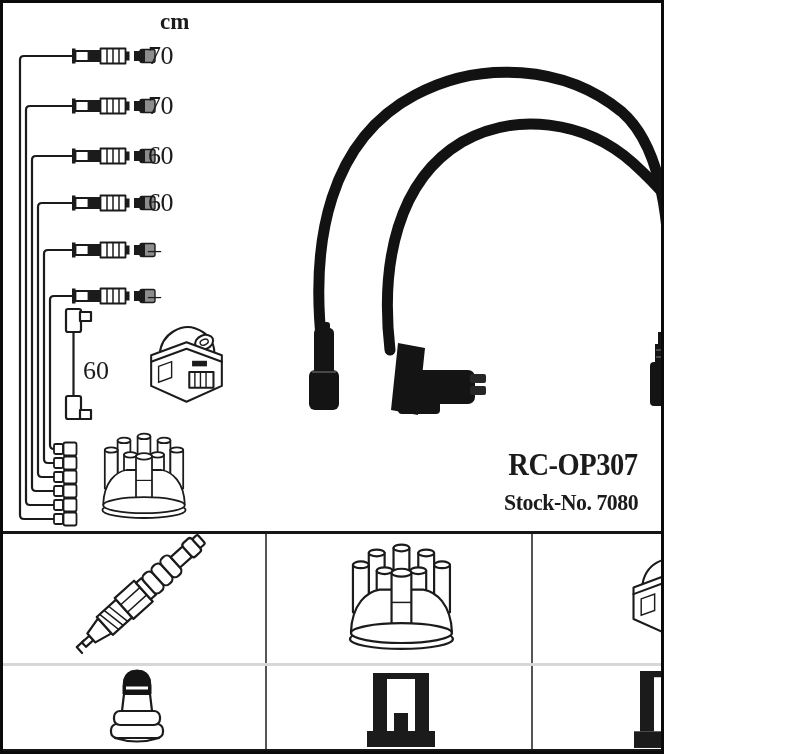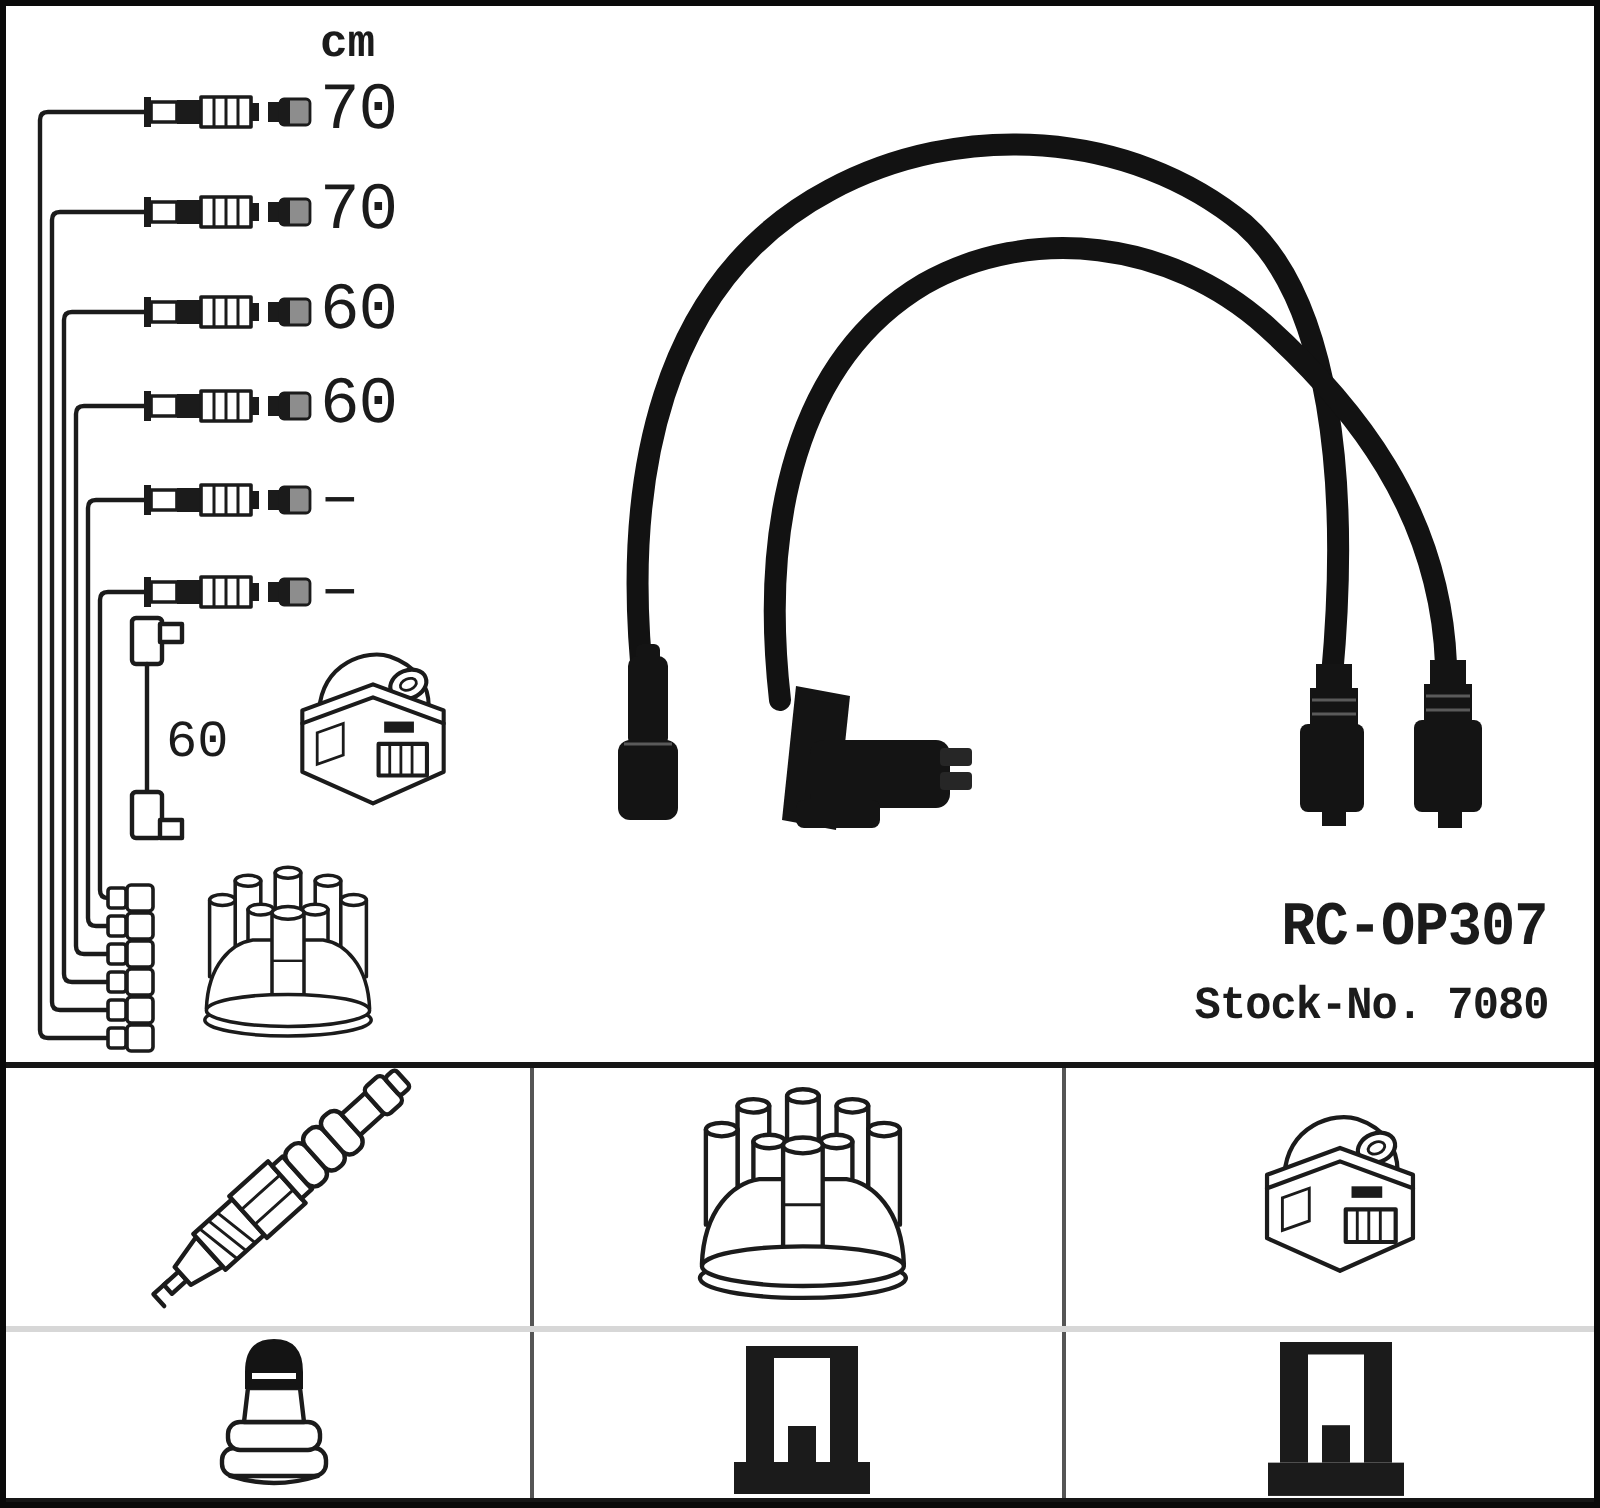--- a/index.html
+++ b/index.html
@@ -1,22 +1,22 @@
 <!DOCTYPE html>
 <html><head>
 <meta charset="utf-8">
 <style>
   html,body{margin:0;padding:0;background:#fff;}
-  .stage{position:relative;width:800px;height:754px;background:#fff;overflow:hidden;
-         font-family:Liberation Mono, monospace;}
+  .stage{position:relative;width:664px;height:754px;background:#fff;overflow:hidden;
+         font-family:Liberation Serif, serif;}
   .frame{position:absolute;inset:0;border:3px solid #0a0a0a;pointer-events:none;z-index:6;}
   svg.diagram{position:absolute;left:0;top:0;z-index:1;}
   .t{position:absolute;color:#1b1b1b;white-space:nowrap;z-index:4;}
   .unit{left:160px;top:10px;font-size:23px;font-weight:bold;line-height:24px;}
-  .val{left:160px;width:46px;font-size:33px;font-weight:400;line-height:26px;letter-spacing:-0.5px;}
+  .val{left:148px;width:46px;font-size:26px;font-weight:400;line-height:26px;letter-spacing:-0.5px;}
   .v0{top:43px}.v1{top:93px}.v2{top:143px}.v3{top:190px}.v4{top:237px}.v5{top:283px}
   .coilLen{left:83px;top:358px;font-size:26px;line-height:26px;}
   .pn{right:26px;top:449px;font-size:31px;font-weight:bold;line-height:32px;
       transform:scaleX(.92);transform-origin:100% 50%;letter-spacing:-0.5px;}
   .sn{right:26px;top:491px;font-size:23px;font-weight:bold;line-height:24px;
       transform:scaleX(.95);transform-origin:100% 50%;letter-spacing:-0.5px;}
   
   .o{fill:#fff;stroke:#1b1b1b;stroke-width:2.2;stroke-linejoin:round;}
   .o2{fill:#fff;stroke:#1b1b1b;stroke-width:1.8;stroke-linejoin:round;}
   .s{fill:none;stroke:#1b1b1b;stroke-width:2.2;stroke-linejoin:round;stroke-linecap:round;}

